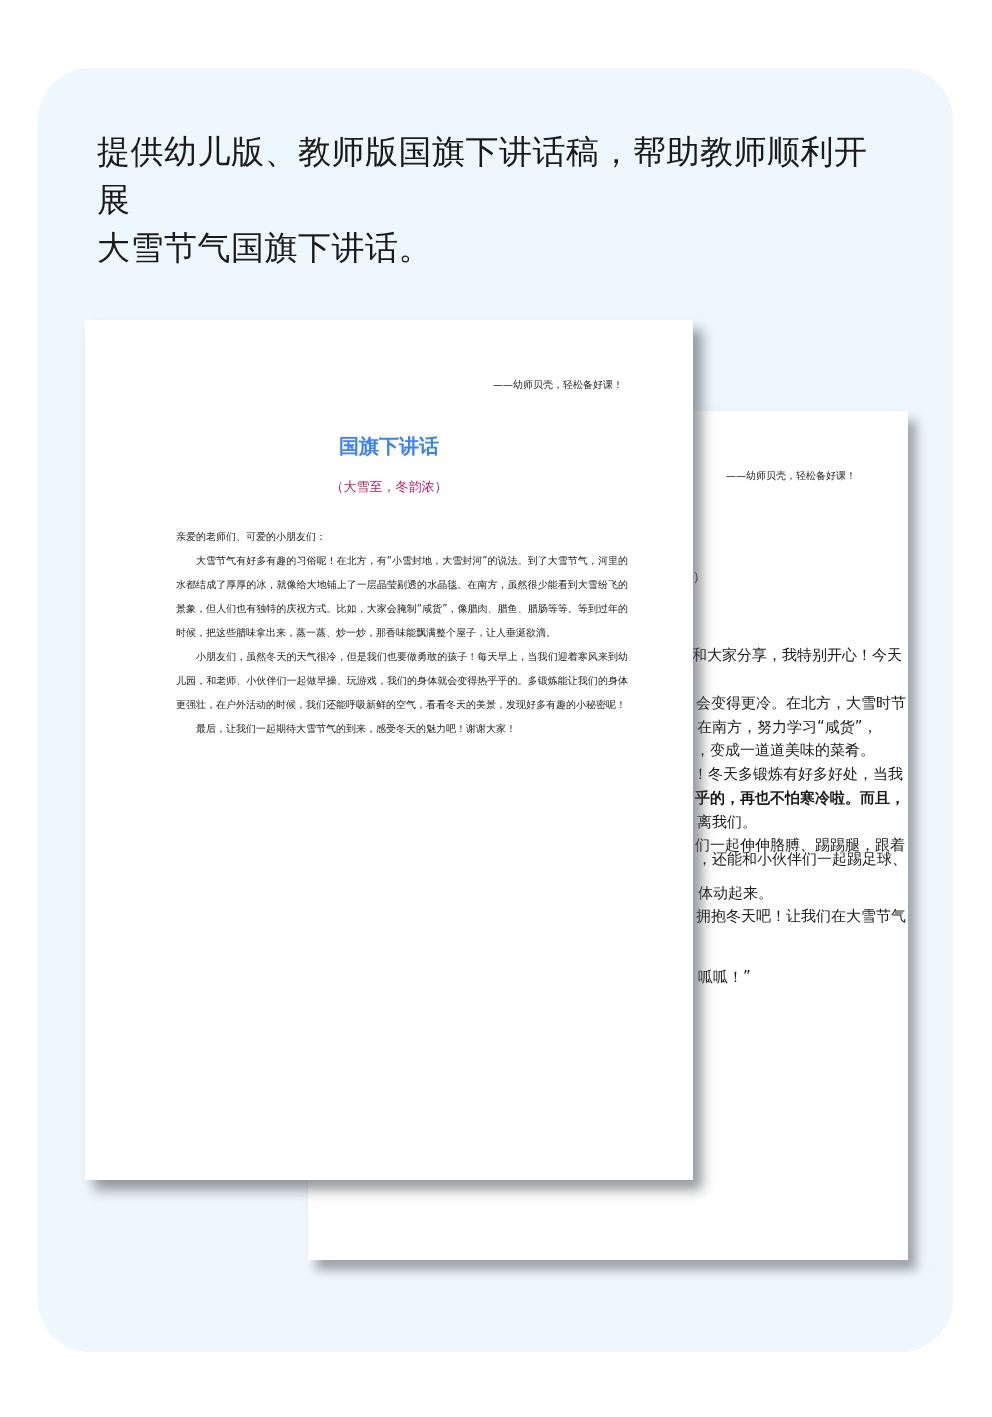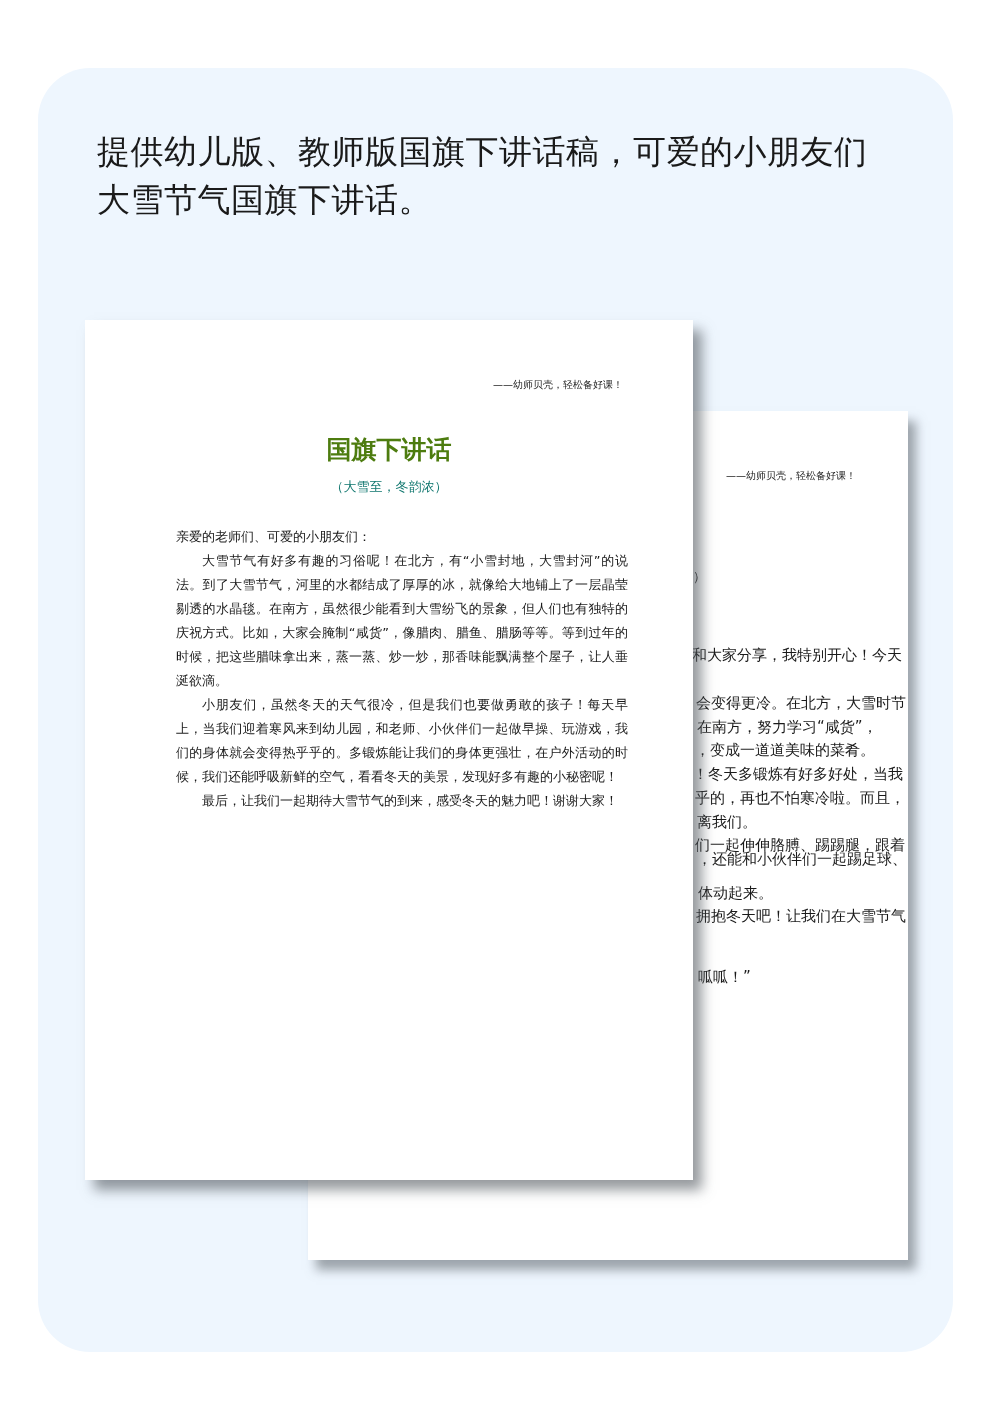--- a/index.html
+++ b/index.html
@@ -17,46 +17,46 @@
     }
     .page {
       position: absolute; background: #ffffff; overflow: hidden;
       box-shadow: 8px 10px 10px rgba(90, 96, 104, 0.55);
     }
     .page.back { left: 308px; top: 411px; width: 600px; height: 849px; }
     .page.front { left: 85px; top: 320px; width: 608px; height: 860px; box-shadow: 9px 10px 12px rgba(80, 86, 94, 0.6); }
     .tagline { position: absolute; font-size: 10px; color: #222; white-space: nowrap; }
     .front .tagline { right: 70px; top: 58px; }
     .back .tagline { left: 418px; top: 58px; }
-    .doc-title { position: absolute; left: 0; right: 0; top: 113px; text-align: center; font-size: 25px; font-weight: bold; color: #4d7c0f; }
-    .doc-sub { position: absolute; left: 0; right: 0; top: 158px; text-align: center; font-size: 13px; color: #0f766e; }
-    .body-text { position: absolute; left: 91px; width: 452px; top: 205px; font-size: 13px; line-height: 24px; color: #1a1a1a; text-align: justify; }
+    .doc-title { position: absolute; left: 0; right: 0; top: 113px; text-align: center; font-size: 20px; font-weight: bold; color: #3b82f6; }
+    .doc-sub { position: absolute; left: 0; right: 0; top: 158px; text-align: center; font-size: 13px; color: #be185d; }
+    .body-text { position: absolute; left: 91px; width: 452px; top: 205px; font-size: 10px; line-height: 24px; color: #1a1a1a; text-align: justify; }
     .body-text p { margin: 0; }
     .body-text p.indent { text-indent: 2em; }
     .frag { position: absolute; font-size: 15px; color: #1a1a1a; white-space: nowrap; }
   </style>
 </head>
 <body>
 
 <div class="card"></div>
 
 <div class="headline">
-  <div>提供幼儿版、教师版国旗下讲话稿，可爱的小朋友们</div>
+  <div>提供幼儿版、教师版国旗下讲话稿，帮助教师顺利开展</div>
   <div>大雪节气国旗下讲话。</div>
 </div>
 
 <div class="page back">
   <div class="tagline">——幼师贝壳，轻松备好课！</div>
   <div class="frag" style="left:385px; top:157px; font-size:13px;">）</div>
   <div class="frag" style="left:384px; top:235px;">和大家分享，我特别开心！今天</div>
   <div class="frag" style="left:388px; top:283px;">会变得更冷。在北方，大雪时节</div>
   <div class="frag" style="left:389px; top:307px;">在南方，努力学习“咸货”，</div>
   <div class="frag" style="left:387px; top:330px;">，变成一道道美味的菜肴。</div>
   <div class="frag" style="left:385px; top:354px;">！冬天多锻炼有好多好处，当我</div>
-  <div class="frag" style="left:387px; top:378px;">乎的，再也不怕寒冷啦。而且，</div>
+  <div class="frag" style="left:387px; top:378px;font-weight:bold;">乎的，再也不怕寒冷啦。而且，</div>
   <div class="frag" style="left:389px; top:402px;">离我们。</div>
   <div class="frag" style="left:387px; top:425px;">们一起伸伸胳膊、踢踢腿，跟着</div>
   <div class="frag" style="left:389px; top:439px;">，还能和小伙伴们一起踢足球、</div>
   <div class="frag" style="left:390px; top:473px;">体动起来。</div>
   <div class="frag" style="left:388px; top:496px;">拥抱冬天吧！让我们在大雪节气</div>
   <div class="frag" style="left:390px; top:544px;margin-top:13px;">呱呱！”</div>
 </div>
 
 <div class="page front">
   <div class="tagline">——幼师贝壳，轻松备好课！</div>

